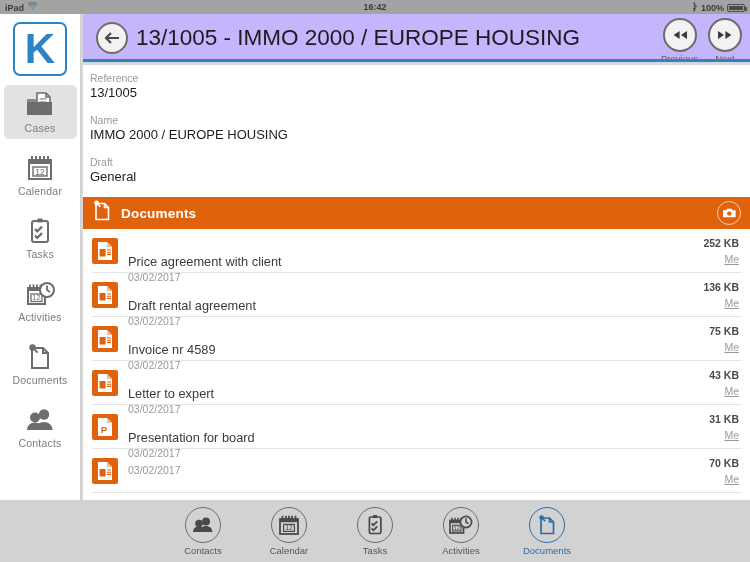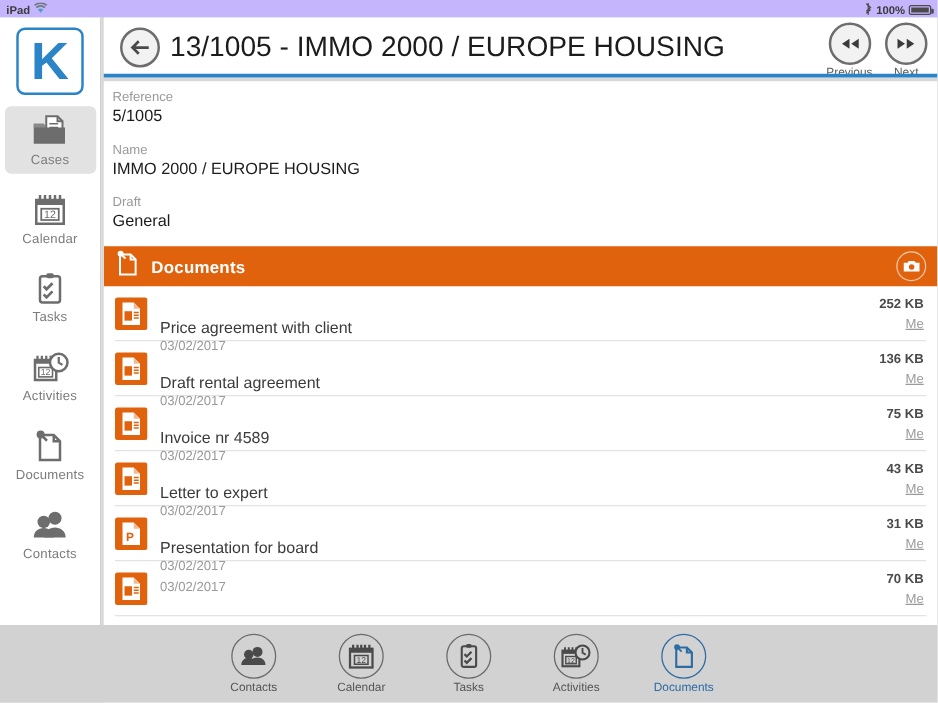--- a/index.html
+++ b/index.html
@@ -7,21 +7,21 @@
     width: 750px; height: 562px;
     font-family: "Liberation Sans", sans-serif;
     background: #d8d8d8;
     overflow: hidden;
   }
   #app { position: relative; width: 750px; height: 562px; }
 
   
   .statusbar {
     position: absolute; top: 0; left: 0; width: 750px; height: 14px;
-    background: #c4b5fd;
+    background: #a3a3a3;
     font-size: 9px; font-weight: bold; color: #3b3b3b;
   }
   .sb-left { position: absolute; left: 5px; top: 2px; display: flex; align-items: center; gap: 3px; }
   .sb-center { position: absolute; left: 0; width: 750px; top: 2px; text-align: center; }
   .sb-right { position: absolute; right: 5px; top: 2px; display: flex; align-items: center; gap: 3px; }
   .batt {
     width: 18px; height: 8px; border: 1px solid #4a4a4a; border-radius: 2px;
     position: relative; display: inline-block;
   }
   .batt::after {
@@ -49,21 +49,21 @@
     display: flex; flex-direction: column; align-items: center; gap: 3px;
     border-radius: 5px;
   }
   .side-item.active { background: #e2e2e2; }
   .side-item .lbl { font-size: 10.5px; color: #7b7b7b; letter-spacing: .2px; }
   .side-item svg { display: block; }
 
   
   .navbar {
     position: absolute; left: 83px; top: 14px; width: 667px; height: 48px;
-    background: #ffffff;
+    background: #c4b5fd;
   }
   .navbar::after {
     content: ""; position: absolute; left: 0; bottom: 0; width: 667px; height: 3px;
     background: #2b84c8;
   }
   .circ-btn {
     position: absolute; border-radius: 50%; border: 2px solid #6d6d6d;
     background: #f2f2f2; display: flex; align-items: center; justify-content: center;
   }
   .back-btn { left: 13px; top: 8px; width: 32px; height: 32px; }
@@ -139,20 +139,21 @@
     <div class="sb-left">
       <span>iPad</span>
       <span>
         <svg width="11" height="9" viewBox="0 0 11 9">
           <path d="M5.5 8.2 L3.4 5.6 a3.4 3.4 0 0 1 4.2 0 Z" fill="#4a9ec9"></path>
           <path d="M1.6 3.5 a6 6 0 0 1 7.8 0 l-.9 1.1 a4.6 4.6 0 0 0-6 0 Z" fill="#6f7a80"></path>
           <path d="M.2 1.7 a8.2 8.2 0 0 1 10.6 0 l-.85 1.05 a6.9 6.9 0 0 0-8.9 0 Z" fill="#6f7a80"></path>
         </svg>
       </span>
     </div>
+    <div class="sb-center">16:42</div>
     <div class="sb-right">
       <span>
         <svg width="6" height="10" viewBox="0 0 6 10">
           <path d="M1 1 l3.4 3 L1 7 M2.6 0.3 v9.4 M1 8.6 l3.4-3" fill="none" stroke="#4a4a4a" stroke-width="1"></path>
         </svg>
       </span>
       <span>100%</span>
       <span class="batt">
           <i></i>
         </span>
@@ -268,21 +269,21 @@
         <span class="rl">Next</span>
       </div>
     </div>
   </div>
 
   <div class="content">
 
     <div class="fields">
       <div class="field">
         <div class="k">Reference</div>
-        <div class="v">5/1005</div>
+        <div class="v">13/1005</div>
       </div>
       <div class="field">
         <div class="k">Name</div>
         <div class="v">IMMO 2000 / EUROPE HOUSING</div>
       </div>
       <div class="field">
         <div class="k">Draft</div>
         <div class="v">General</div>
       </div>
     </div>

